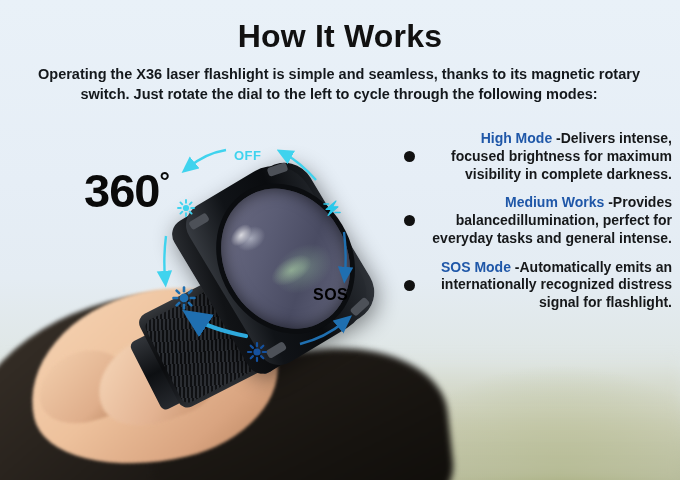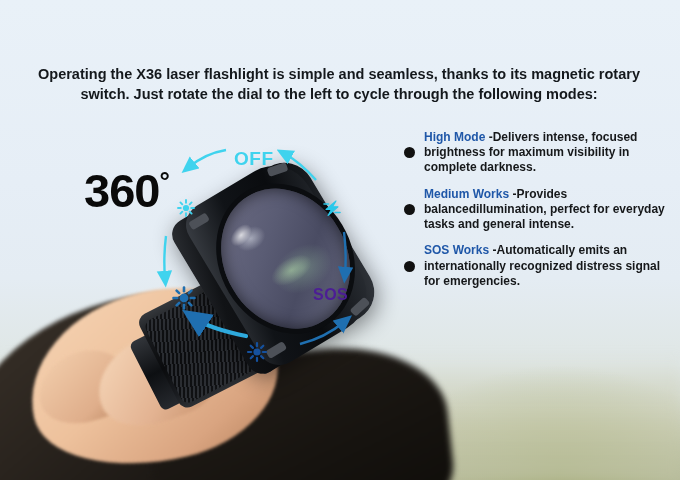--- a/index.html
+++ b/index.html
@@ -90,37 +90,37 @@
       background:radial-gradient(ellipse at center, rgba(180,220,170,.55),rgba(130,190,150,0) 72%);
       border-radius:50%;}
   .tailcap{position:absolute;left:-62px;top:88px;width:26px;height:76px;
       background:linear-gradient(180deg,#32353a,#0d0f12 50%,#26292e);
       border-radius:6px;transform:rotate(4deg);}
 
   
   .dial{position:absolute;left:0;top:0;width:680px;height:480px;pointer-events:none;}
   .lbl{position:absolute;font-weight:700;letter-spacing:.5px;
        font-family:"Liberation Sans",sans-serif;}
-  .lbl-off{left:234px;top:148px;font-size:19px;color:#3fd3ee;}
-  .lbl-sos{left:313px;top:286px;font-size:16px;color:#4c1d95;}
+  .lbl-off{left:234px;top:148px;font-size:13px;color:#3fd3ee;}
+  .lbl-sos{left:313px;top:286px;font-size:16px;color:#000000;}
   .deg{position:absolute;left:84px;top:163px;font-size:47px;font-weight:800;color:#0a0a0a;
        letter-spacing:-1px;font-family:"Liberation Sans",sans-serif;}
   .deg sup{font-size:26px;vertical-align:super;}
 
   
   .title{position:absolute;left:0;right:0;top:18px;text-align:center;
      font-size:32px;font-weight:800;color:#111;letter-spacing:.2px;}
   .sub{position:absolute;left:32px;right:34px;top:64px;text-align:center;
      font-size:14.5px;line-height:1.38;color:#14181c;font-weight:600;}
 
   .list{position:absolute;left:404px;top:130px;width:268px;}
   .item{position:relative;display:flex;align-items:center;margin-bottom:11px;}
   .dot{flex:0 0 auto;width:11px;height:11px;border-radius:50%;background:#111;
        margin-right:9px;}
-  .txt{font-size:12px;line-height:1.27;color:#16181a;font-weight:600;}
+  .txt{font-size:14px;line-height:1.27;color:#16181a;font-weight:600;text-align:right;}
   .mode{color:#1f57a8;font-weight:800;}
 </style>
 </head>
 <body>
 
 <div class="stage">
 
   <div class="bg"></div>
   <div class="bg-band"></div>
   <div class="bg-pole"></div>
@@ -227,30 +227,31 @@
       <path d="M4,-7 L-6,1.5 L-0.6,1.5 L-4,7.5 L6,-1.2 L0.5,-1.2 Z" fill="#29c8ea" stroke="#29c8ea" stroke-width="1.1" stroke-linejoin="round"></path>
       <line x1="-8" y1="-4" x2="-3.5" y2="-4" stroke="#29c8ea" stroke-width="1.6" stroke-linecap="round"></line>
       <line x1="3" y1="4.5" x2="8" y2="4.5" stroke="#29c8ea" stroke-width="1.6" stroke-linecap="round"></line>
     </g>
   </svg>
 
   <div class="lbl lbl-off">OFF</div>
   <div class="lbl lbl-sos">SOS</div>
   <div class="deg"><span>360</span><sup>°</sup></div>
 
+  <div class="title">How It Works</div>
   <div class="sub">Operating the X36 laser flashlight is simple and seamless, thanks to its magnetic rotary switch. Just rotate the dial to the left to cycle through the following modes:</div>
 
   <div class="list">
     <div class="item">
       <span class="dot"></span>
       <span class="txt"><span class="mode">High Mode</span> <span>-Delivers intense, focused brightness for maximum visibility in complete darkness.</span></span>
     </div>
     <div class="item">
       <span class="dot"></span>
       <span class="txt"><span class="mode">Medium Works</span> <span>-Provides balancedillumination, perfect for everyday tasks and general intense.</span></span>
     </div>
     <div class="item">
       <span class="dot"></span>
-      <span class="txt"><span class="mode">SOS Works</span> <span>-Automatically emits an internationally recognized distress signal for emergencies.</span></span>
+      <span class="txt"><span class="mode">SOS Mode</span> <span>-Automatically emits an internationally recognized distress signal for flashlight.</span></span>
     </div>
   </div>
 
 </div>
 
 </body></html>

